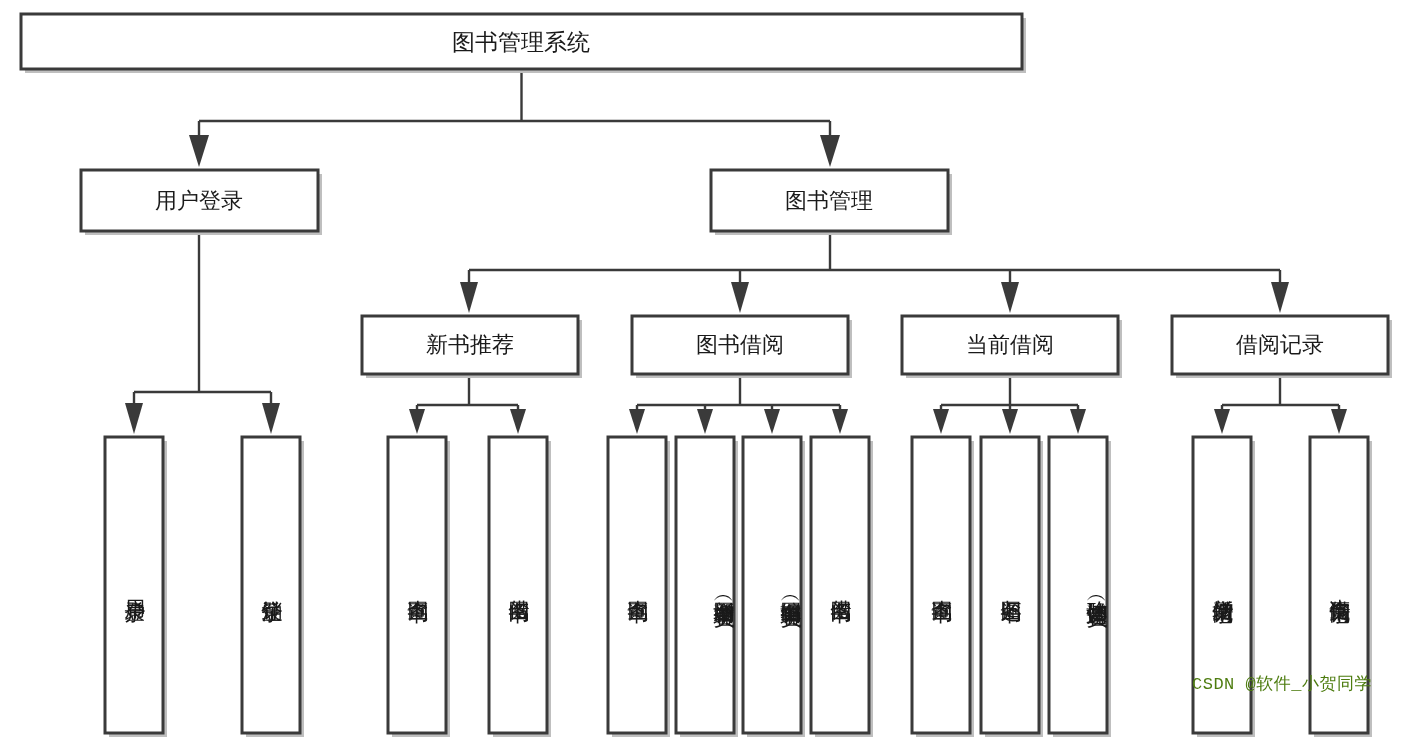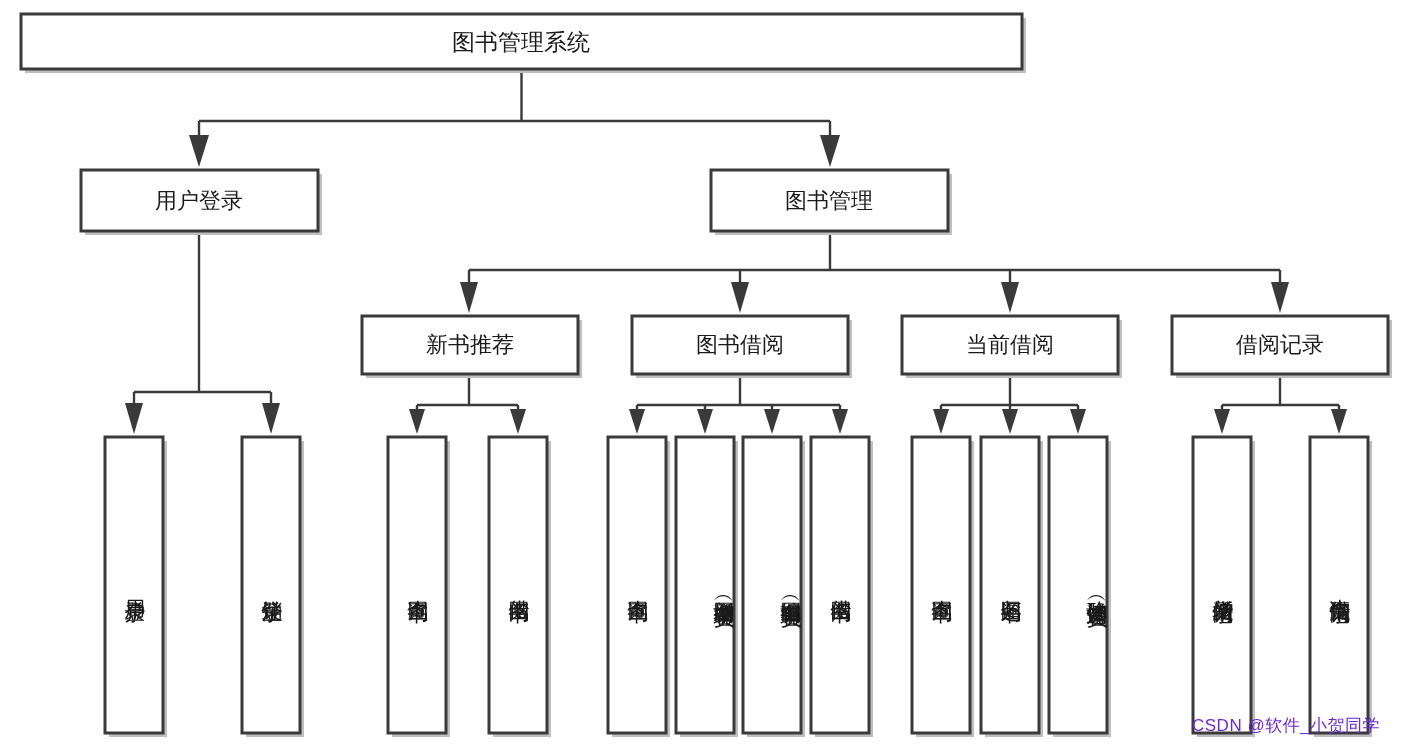--- a/index.html
+++ b/index.html
@@ -71,24 +71,24 @@
     letter-spacing: 1px;
     display: flex;
     align-items: center;
     justify-content: center;
     white-space: nowrap;
     pointer-events: none;
   }
   .watermark {
     position: absolute;
     left: 1192px;
-    top: 714px;
-    font-family: Liberation Sans, sans-serif;
+    top: 672px;
+    font-family: Liberation Mono, monospace;
     font-size: 17px;
-    color: #6d28d9;
+    color: #4d7c0f;
     white-space: nowrap;
     letter-spacing: 0.5px;
   }
 </style>
 </head>
 <body>
 
 <div id="diagram-root">
 
   <svg class="diagram-canvas" viewBox="0 0 1405 747">

